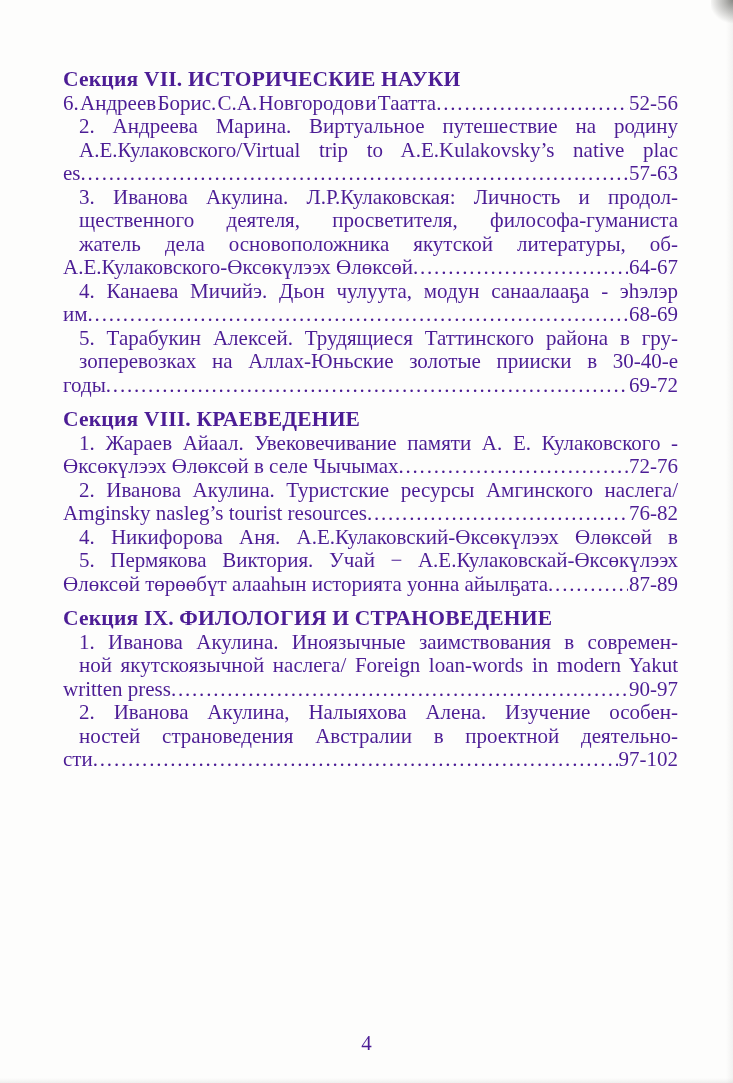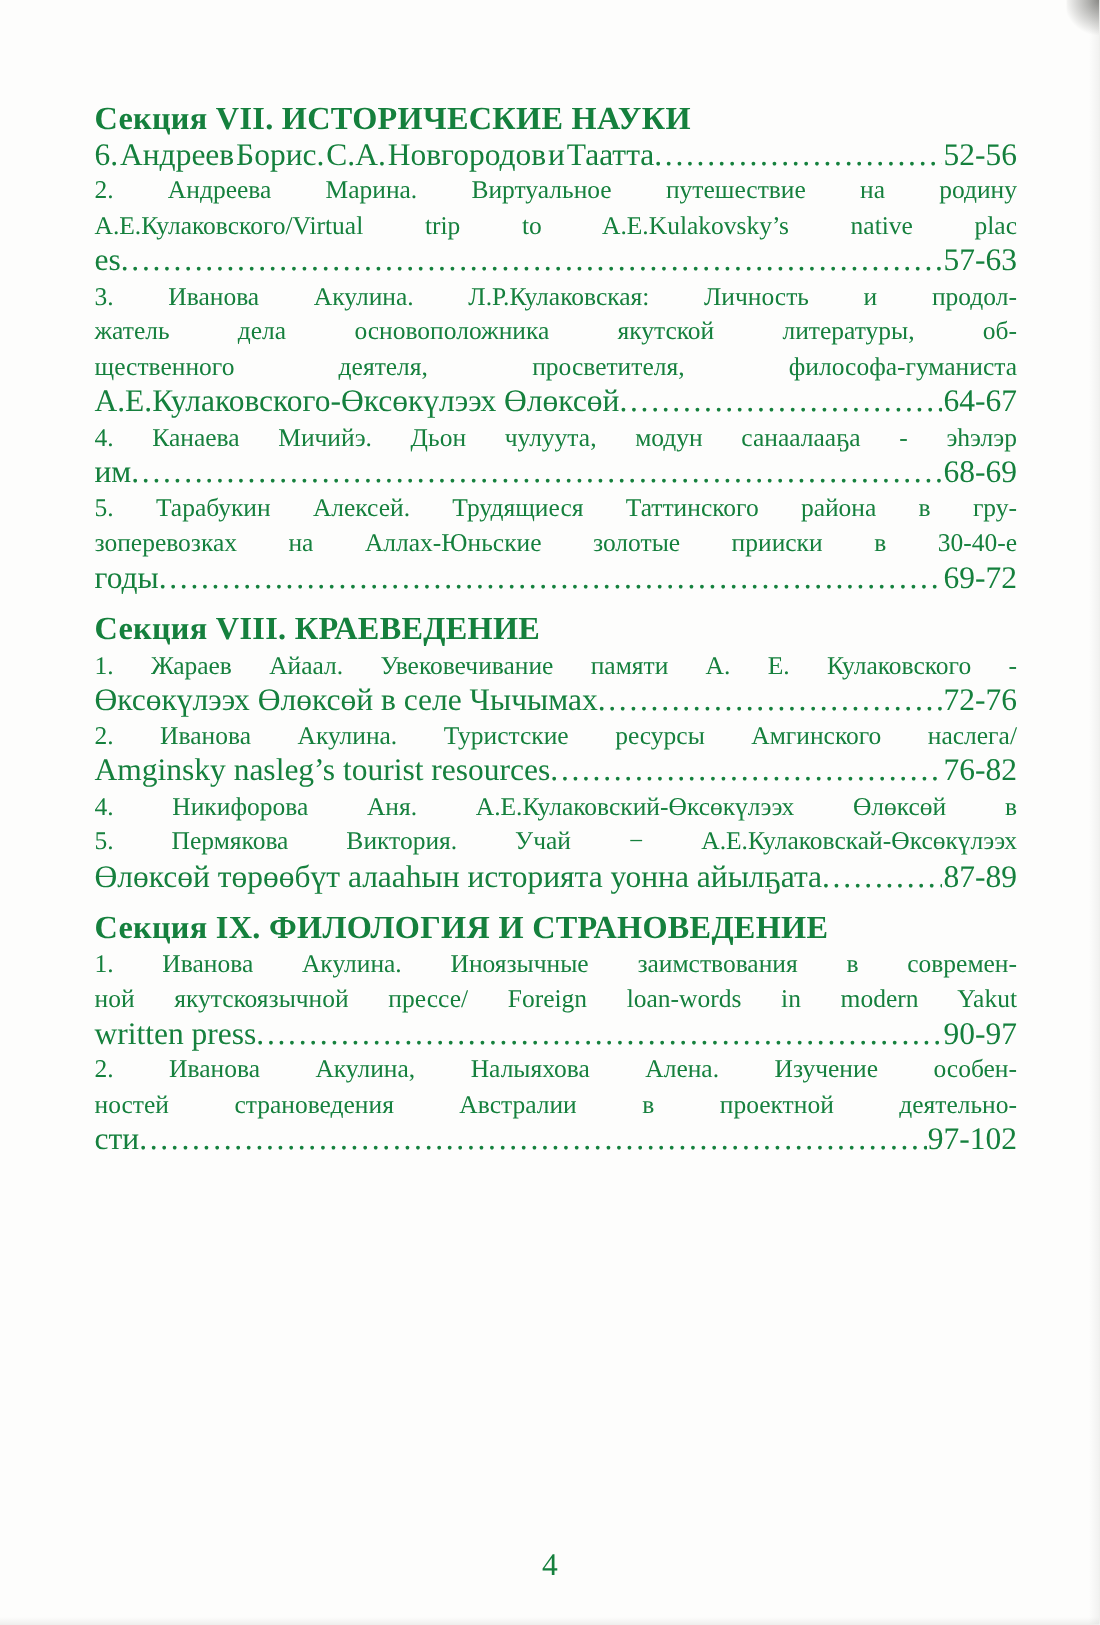--- a/index.html
+++ b/index.html
@@ -8,44 +8,45 @@
     background: #e8e8e6;
   }
   .page {
     position: relative;
     width: 733px;
     height: 1083px;
     margin: 0 auto;
     background: #fdfdfc;
     overflow: hidden;
     font-family: "Liberation Serif", "DejaVu Serif", serif;
-    color: #15803d;
+    color: #4c1d95;
     -webkit-font-smoothing: antialiased;
   }
   .content {
     position: absolute;
     left: 63px;
     top: 68px;
     width: 615px;
   }
   .section { margin: 0; }
   .section + .section { margin-top: 11px; }
   .section-heading {
     font-weight: bold;
     font-size: 21.5px;
     line-height: 23.5px;
     letter-spacing: 0.2px;
     white-space: nowrap;
   }
   .line {
-    font-size: 17px;
+    font-size: 21px;
     line-height: 23.5px;
     text-align: justify;
     text-align-last: justify;
     white-space: normal;
+    margin-left: 16px;
   }
   .line.rag { text-align-last: left; }
   .lastline {
     display: flex;
     align-items: baseline;
     font-size: 21px;
     line-height: 23.5px;
   }
   .tail { white-space: nowrap; flex: 0 0 auto; }
   .tail.tight { word-spacing: -4px; }
@@ -111,22 +112,22 @@
         <div class="line">А.Е.Кулаковского/Virtual trip to A.E.Kulakovsky’s native plac</div>
         <div class="lastline">
           <span class="tail">es</span>
           <span class="leader"></span>
           <span class="pages">57-63</span>
         </div>
       </div>
 
       <div class="entry">
         <div class="line">3. Иванова Акулина. Л.Р.Кулаковская: Личность и продол-</div>
+        <div class="line">щественного деятеля, просветителя, философа-гуманиста</div>
         <div class="line">жатель дела основоположника якутской литературы, об-</div>
-        <div class="line">щественного деятеля, просветителя, философа-гуманиста</div>
         <div class="lastline">
           <span class="tail">А.Е.Кулаковского-Өксөкүлээх Өлөксөй</span>
           <span class="leader"></span>
           <span class="pages">64-67</span>
         </div>
       </div>
 
       <div class="entry">
         <div class="line">4. Канаева Мичийэ. Дьон чулуута, модун санаалааҕа - эһэлэр</div>
         <div class="lastline">
@@ -181,21 +182,21 @@
           <span class="pages">87-89</span>
         </div>
       </div>
     </div>
 
     <div class="section">
       <div class="section-heading">Секция IX. ФИЛОЛОГИЯ И СТРАНОВЕДЕНИЕ</div>
 
       <div class="entry">
         <div class="line">1. Иванова Акулина. Иноязычные заимствования в современ-</div>
-        <div class="line">ной якутскоязычной прессе/ Foreign loan-words in modern Yakut</div>
+        <div class="line">ной якутскоязычной наслега/ Foreign loan-words in modern Yakut</div>
         <div class="lastline">
           <span class="tail">written press</span>
           <span class="leader"></span>
           <span class="pages">90-97</span>
         </div>
       </div>
 
       <div class="entry">
         <div class="line">2. Иванова Акулина, Налыяхова Алена. Изучение особен-</div>
         <div class="line">ностей страноведения Австралии в проектной деятельно-</div>

